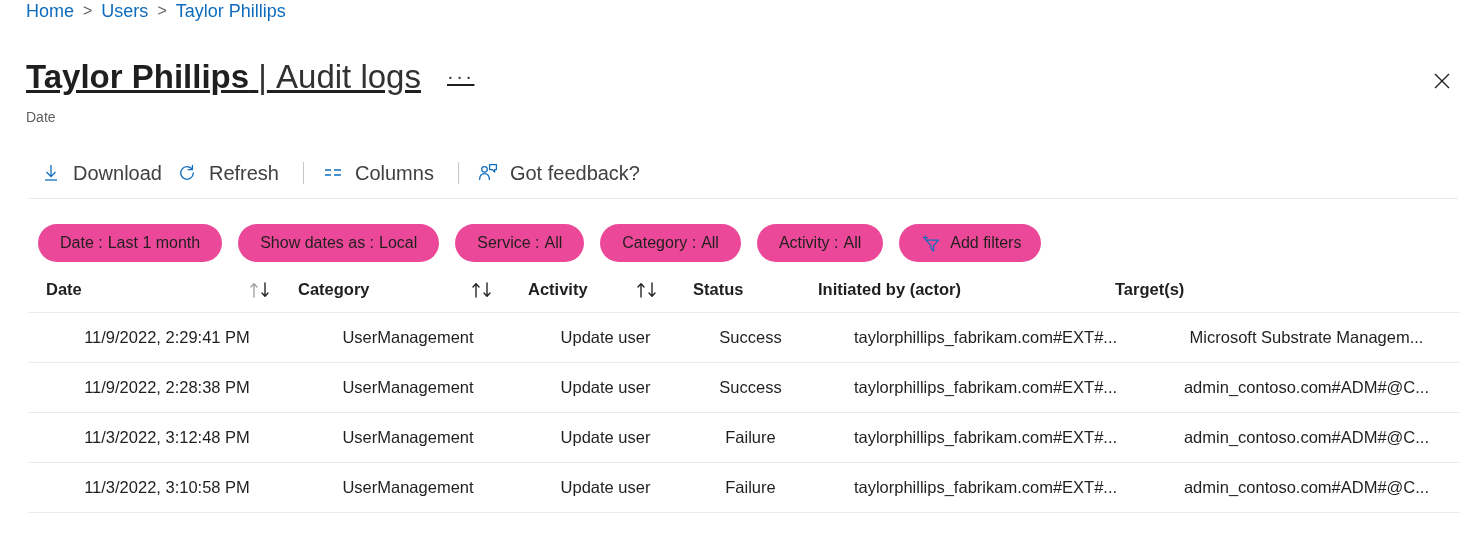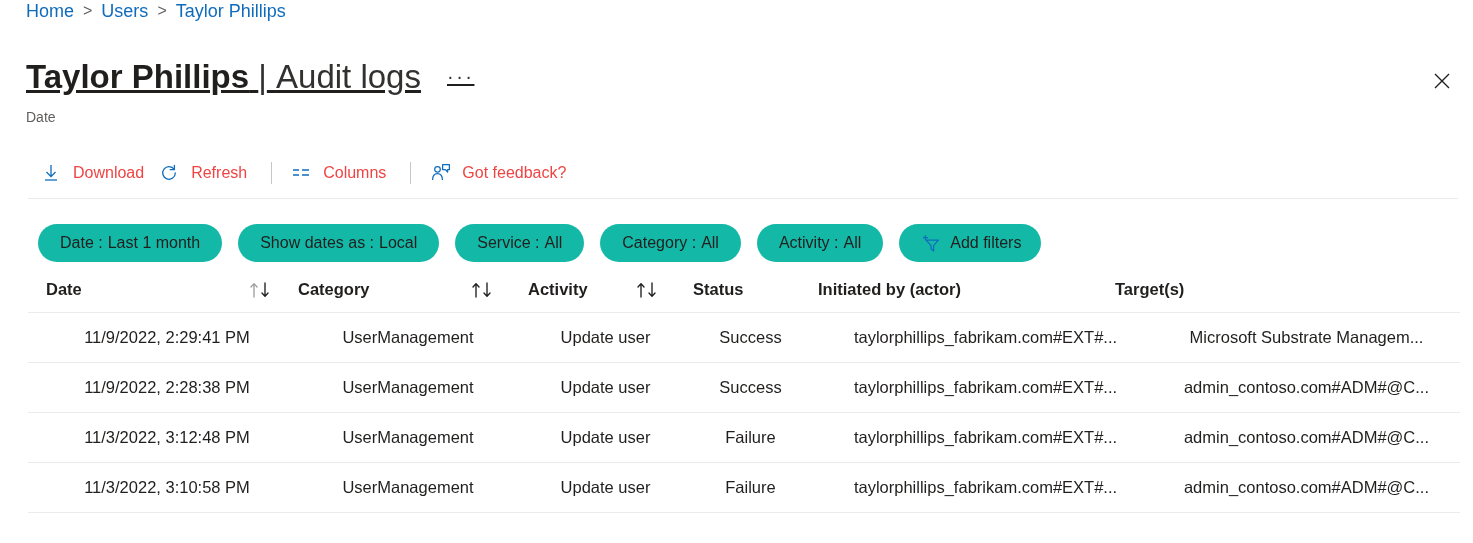--- a/index.html
+++ b/index.html
@@ -72,22 +72,22 @@
     position: absolute;
     left: 36px; top: 156px;
     display: flex; align-items: center;
     height: 34px;
   }
   .cmd {
     display: flex; align-items: center;
     height: 34px;
     padding: 0 10px 0 4px;
     cursor: pointer;
-    color: #ef4444;
-    font-size: 16px;
+    color: #404040;
+    font-size: 20px;
     white-space: nowrap;
     justify-content: space-between;
   }
   .cmd .ico {
     width: 22px; height: 22px;
     margin-right: 11px;
     display: flex; align-items: center; justify-content: center;
     color: #0f6cbd;
     flex: none;
   }
@@ -105,21 +105,21 @@
 
   
   .filters {
     position: absolute;
     left: 38px; top: 224px;
     display: flex; align-items: center;
   }
   .pill {
     height: 38px;
     border-radius: 19px;
-    background: #14b8a6;
+    background: #ec4899;
     display: flex; align-items: center;
     padding: 0 22px;
     margin-right: 16px;
     font-size: 16px;
     color: #201f1e;
     white-space: nowrap;
     cursor: pointer;
   }
   .pill .pv { font-weight: 400; margin-left: 5px; }
   .pill .pk { font-weight: 400; }

